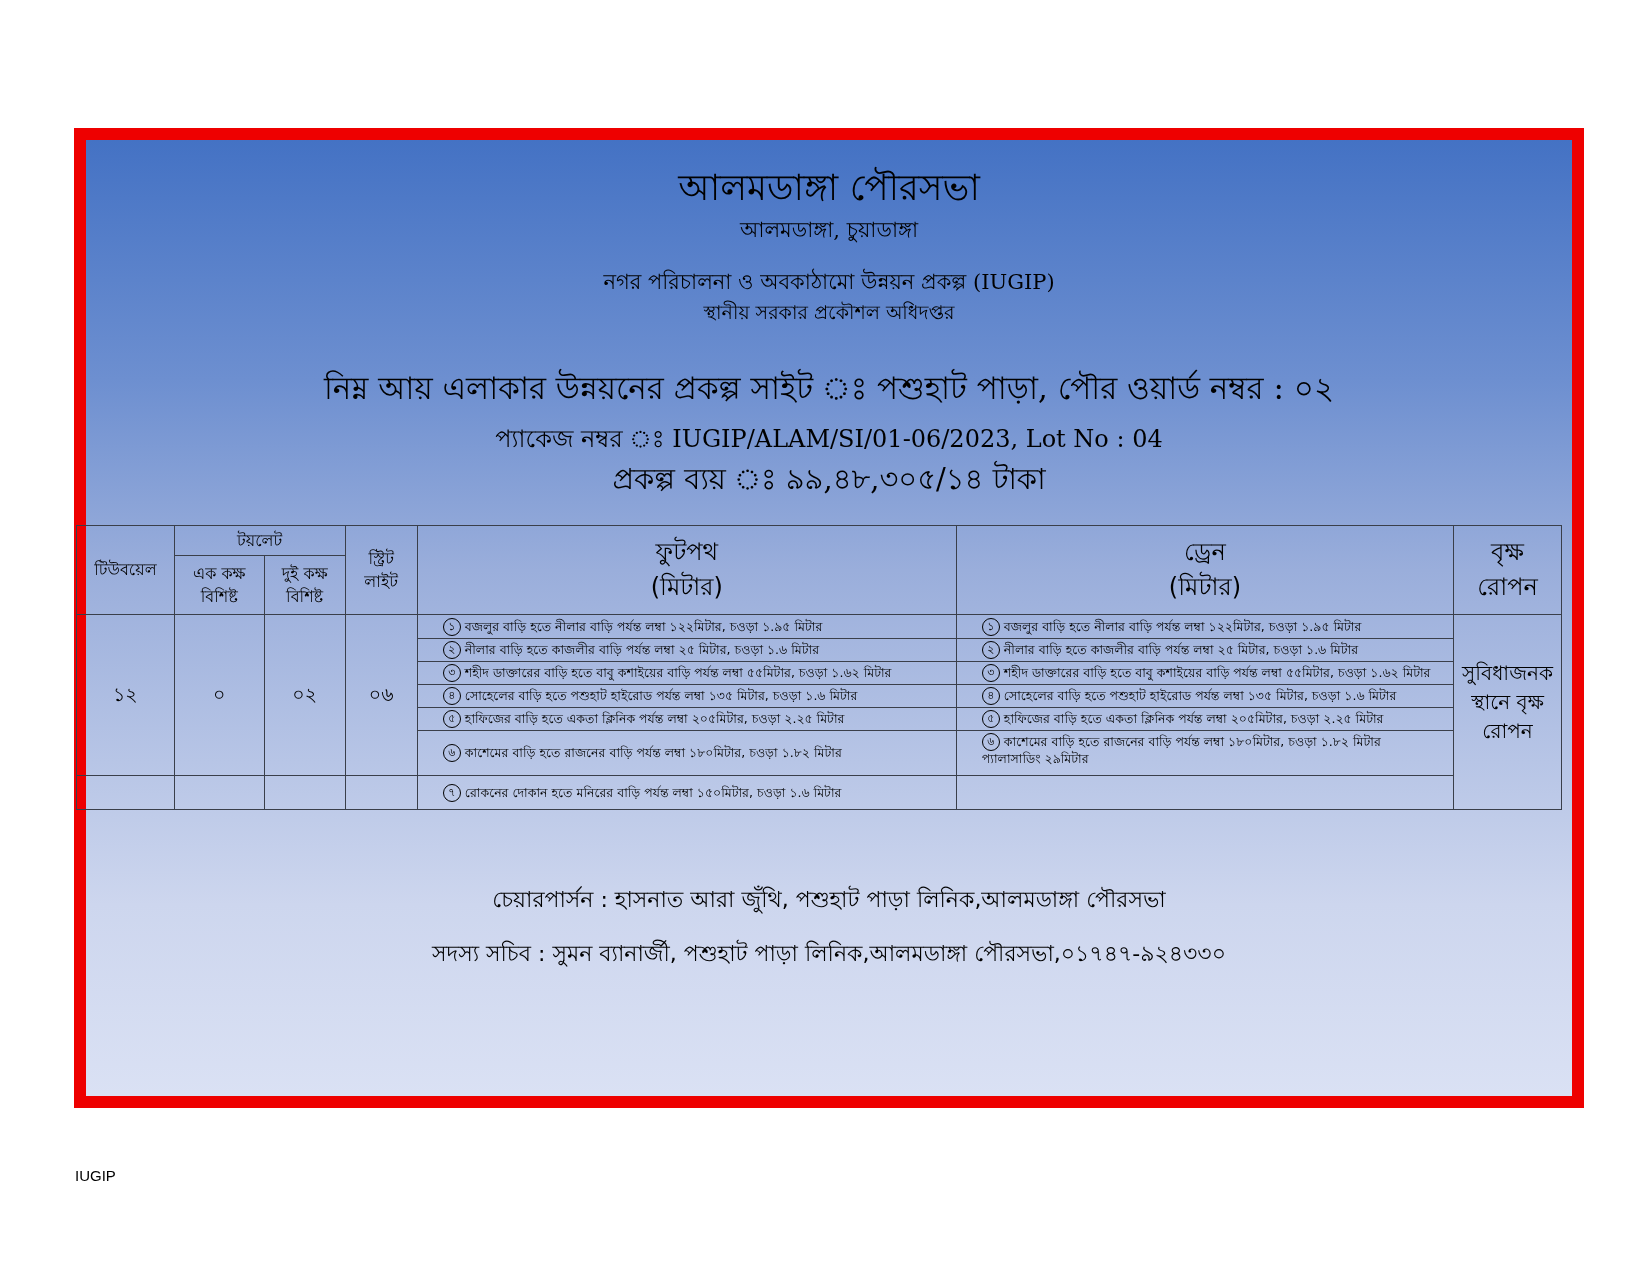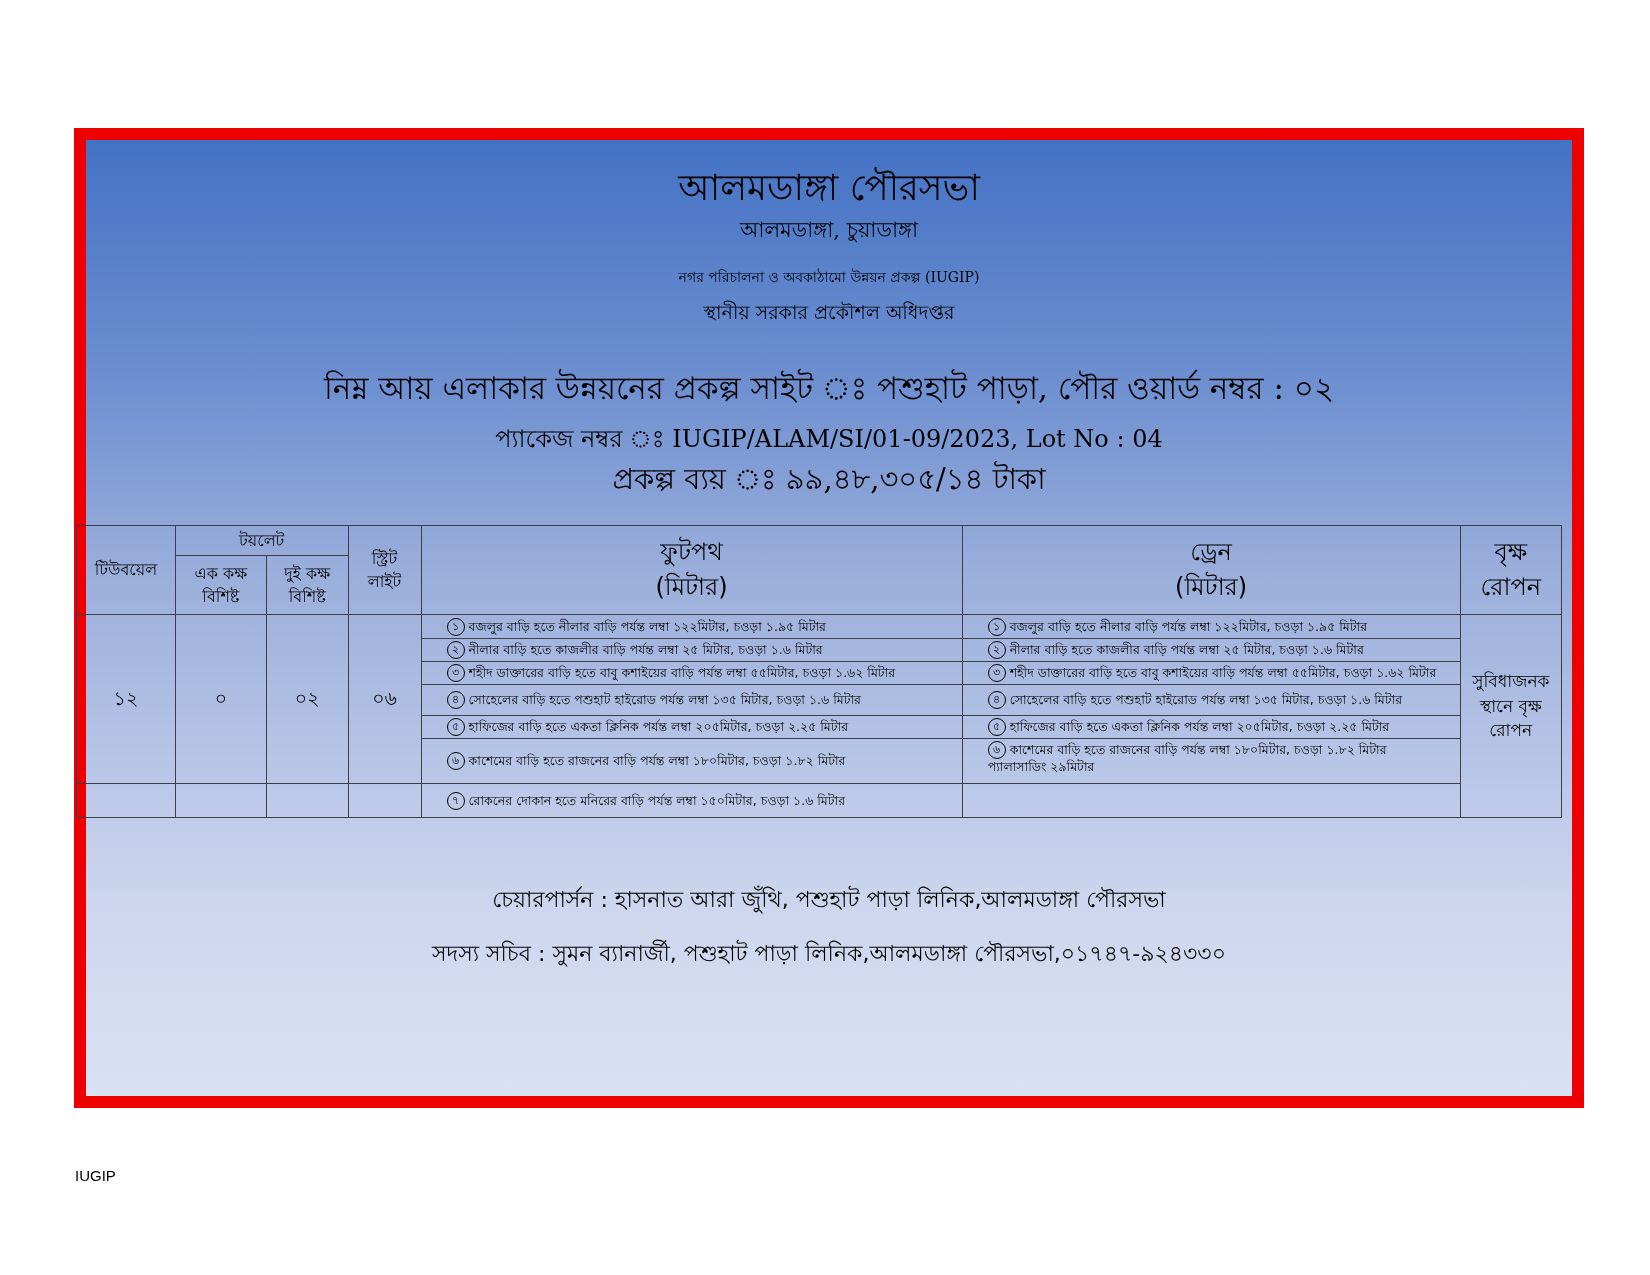--- a/index.html
+++ b/index.html
@@ -16,21 +16,21 @@
   .panel {
     position:absolute; left:12px; top:12px; width:1486px; height:956px;
     background:linear-gradient(to bottom, #4472c4 0%, #6d8fd0 25%, #9aaedb 45%, #b7c5e6 65%, #cdd6ee 80%, #dae1f4 100%);
   }
   .center-line {
     position:absolute; left:0; width:1486px; text-align:center; white-space:nowrap;
     font-family:"DejaVu Serif", serif;
   }
   .t-main { top:20px; font-size:36px; }
   .t-sub { top:74px; font-size:21px; }
-  .t-proj { top:126px; font-size:14px; }
+  .t-proj { top:126px; font-size:21px; }
   .t-dept { top:158px; font-size:19px; }
   .t-site { top:224px; font-size:31px; }
   .t-pkg { top:280px; font-size:24px; }
   .t-cost { top:316px; font-size:29px; }
 
   table.grid {
     position:absolute; left:-10px; top:385px;
     border-collapse:collapse;
     font-family:"DejaVu Sans", sans-serif;
   }
@@ -67,21 +67,21 @@
 <body>
 
 <div class="frame">
   <div class="panel">
 
     <div class="center-line t-main">আলমডাঙ্গা পৌরসভা</div>
     <div class="center-line t-sub">আলমডাঙ্গা, চুয়াডাঙ্গা</div>
     <div class="center-line t-proj">নগর পরিচালনা ও অবকাঠামো উন্নয়ন প্রকল্প (IUGIP)</div>
     <div class="center-line t-dept">স্থানীয় সরকার প্রকৌশল অধিদপ্তর</div>
     <div class="center-line t-site">নিম্ন আয় এলাকার উন্নয়নের প্রকল্প সাইট ঃ পশুহাট পাড়া, পৌর ওয়ার্ড নম্বর : ০২</div>
-    <div class="center-line t-pkg">প্যাকেজ নম্বর ঃ IUGIP/ALAM/SI/01-09/2023, Lot No : 04</div>
+    <div class="center-line t-pkg">প্যাকেজ নম্বর ঃ IUGIP/ALAM/SI/01-06/2023, Lot No : 04</div>
     <div class="center-line t-cost">প্রকল্প ব্যয় ঃ ৯৯,৪৮,৩০৫/১৪ টাকা</div>
 
     <table class="grid">
       <colgroup>
         <col style="width:102px">
         <col style="width:94px">
         <col style="width:84px">
         <col style="width:75px">
         <col style="width:547px">
         <col style="width:500px">
@@ -115,33 +115,33 @@
         </td>
       </tr>
 
       <tr style="height:24px">
         <td rowspan="6" class="val">১২</td>
         <td rowspan="6" class="val">০</td>
         <td rowspan="6" class="val">০২</td>
         <td rowspan="6" class="val">০৬</td>
         <td class="item"><span class="num-circle">১</span><span class="item-text">বজলুর বাড়ি হতে নীলার বাড়ি পর্যন্ত লম্বা ১২২মিটার, চওড়া ১.৯৫ মিটার</span></td>
         <td class="item"><span class="num-circle">১</span><span class="item-text">বজলুর বাড়ি হতে নীলার বাড়ি পর্যন্ত লম্বা ১২২মিটার, চওড়া ১.৯৫ মিটার</span></td>
-        <td rowspan="7" class="val" style="font-size:17px;padding:0 8px;vertical-align:middle;">
+        <td rowspan="7" class="val" style="font-size:20px;padding:0 8px;vertical-align:middle;">
           <div style="margin-top:-20px;">সুবিধাজনক স্থানে বৃক্ষ রোপন</div>
         </td>
       </tr>
       <tr style="height:23px">
         <td class="item"><span class="num-circle">২</span><span class="item-text">নীলার বাড়ি হতে কাজলীর বাড়ি পর্যন্ত লম্বা ২৫ মিটার, চওড়া ১.৬ মিটার</span></td>
         <td class="item"><span class="num-circle">২</span><span class="item-text">নীলার বাড়ি হতে কাজলীর বাড়ি পর্যন্ত লম্বা ২৫ মিটার, চওড়া ১.৬ মিটার</span></td>
       </tr>
       <tr style="height:23px">
         <td class="item"><span class="num-circle">৩</span><span class="item-text">শহীদ ডাক্তারের বাড়ি হতে বাবু কশাইয়ের বাড়ি পর্যন্ত লম্বা ৫৫মিটার, চওড়া ১.৬২ মিটার</span></td>
         <td class="item"><span class="num-circle">৩</span><span class="item-text">শহীদ ডাক্তারের বাড়ি হতে বাবু কশাইয়ের বাড়ি পর্যন্ত লম্বা ৫৫মিটার, চওড়া ১.৬২ মিটার</span></td>
       </tr>
-      <tr style="height:31px">
+      <tr style="height:23px">
         <td class="item"><span class="num-circle">৪</span><span class="item-text">সোহেলের বাড়ি হতে পশুহাট হাইরোড পর্যন্ত লম্বা ১৩৫ মিটার, চওড়া ১.৬ মিটার</span></td>
         <td class="item"><span class="num-circle">৪</span><span class="item-text">সোহেলের বাড়ি হতে পশুহাট হাইরোড পর্যন্ত লম্বা ১৩৫ মিটার, চওড়া ১.৬ মিটার</span></td>
       </tr>
       <tr style="height:23px">
         <td class="item"><span class="num-circle">৫</span><span class="item-text">হাফিজের বাড়ি হতে একতা ক্লিনিক পর্যন্ত লম্বা ২০৫মিটার, চওড়া ২.২৫ মিটার</span></td>
         <td class="item"><span class="num-circle">৫</span><span class="item-text">হাফিজের বাড়ি হতে একতা ক্লিনিক পর্যন্ত লম্বা ২০৫মিটার, চওড়া ২.২৫ মিটার</span></td>
       </tr>
       <tr style="height:45px">
         <td class="item"><span class="num-circle">৬</span><span class="item-text">কাশেমের বাড়ি হতে রাজনের বাড়ি পর্যন্ত লম্বা ১৮০মিটার, চওড়া ১.৮২ মিটার</span></td>
         <td class="item" style="vertical-align:top;padding-top:2px;">

